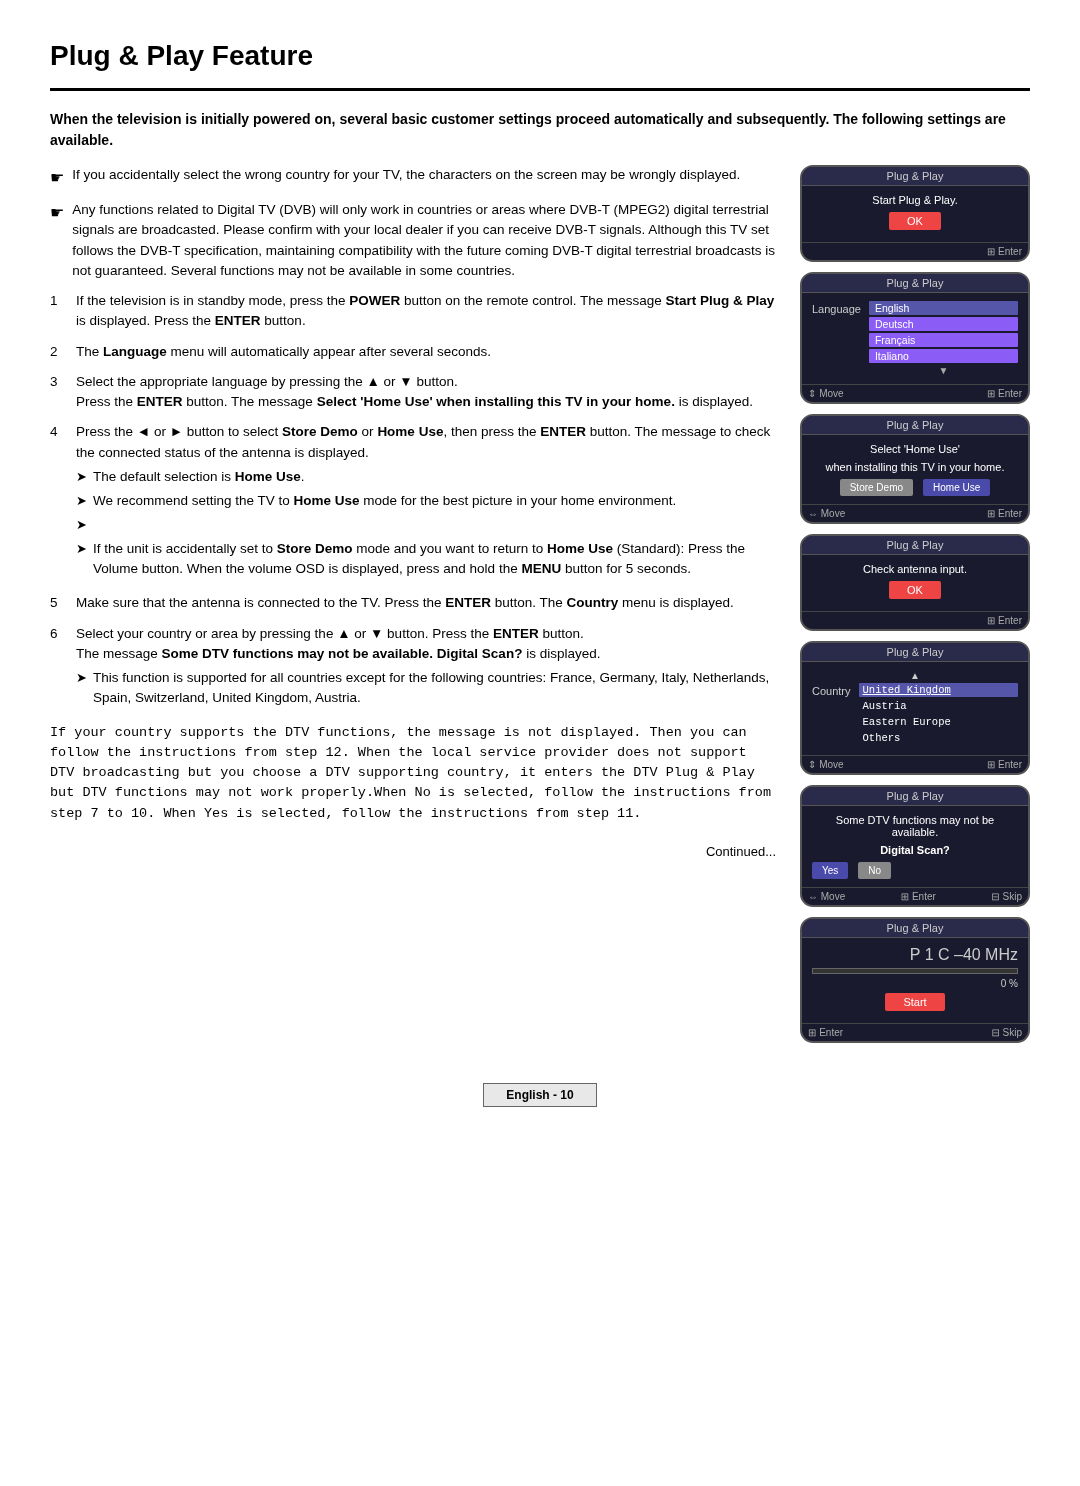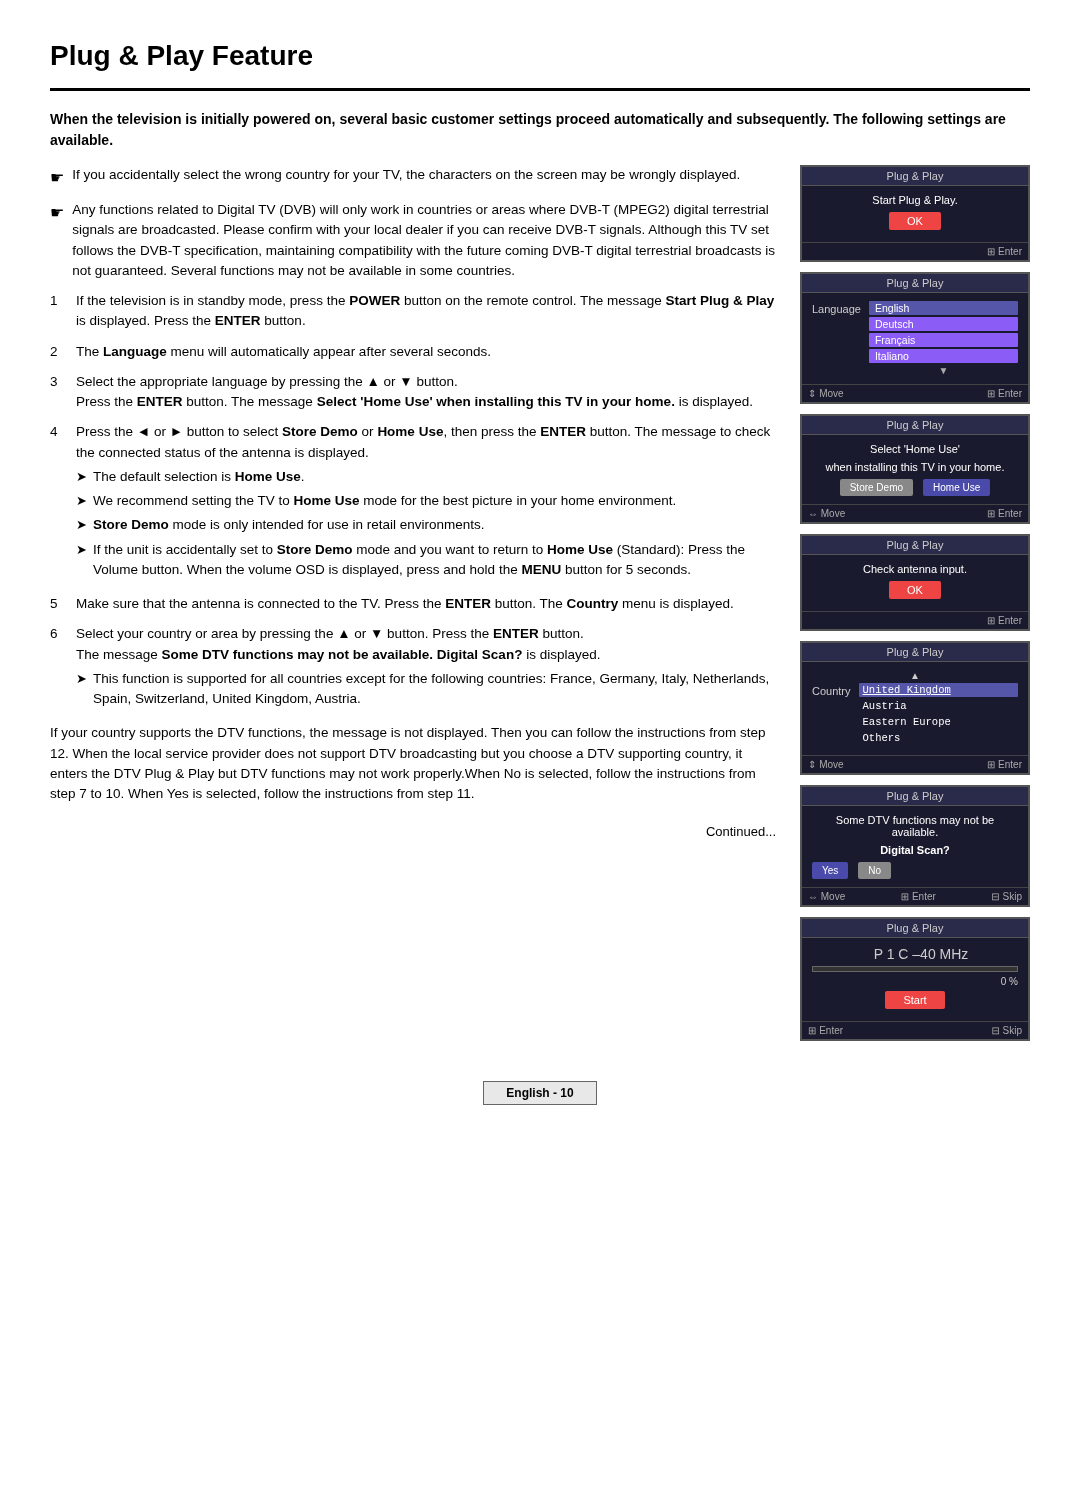--- a/index.html
+++ b/index.html
@@ -101,27 +101,28 @@
 
     .arrow-bullet {
       flex-shrink: 0;
       font-size: 13px;
     }
 
     .plain-para {
       font-size: 13.5px;
       line-height: 1.5;
       margin-bottom: 10px;
+      font-family: Liberation Mono, monospace;
     }
 
     
     .tv-box {
       background: #1a1a2e;
       border: 2px solid #555;
-      border-radius: 0;
+      border-radius: 13px;
       color: #fff;
       font-size: 11px;
       padding: 0;
       overflow: hidden;
     }
 
     .tv-title-bar {
       background: #2a2a4a;
       text-align: center;
       padding: 3px 6px;
@@ -282,22 +283,22 @@
     }
 
     .tv-progress-inner {
       background: #5555aa;
       height: 100%;
       width: 0%;
     }
 
     .tv-scan-info {
       display: flex;
-      justify-content: center;
-      font-size: 14px;
+      justify-content: flex-end;
+      font-size: 16px;
       color: #ccc;
       margin-bottom: 4px;
       margin-left: 12px;
     }
 
     .footer-bar {
       text-align: center;
       margin-top: 30px;
       padding-top: 10px;
     }
@@ -372,21 +373,20 @@
             <li>
               <span class="arrow-bullet">➤</span>
               <span>The default selection is <b>Home Use</b>.</span>
             </li>
             <li>
               <span class="arrow-bullet">➤</span>
               <span>We recommend setting the TV to <b>Home Use</b> mode for the best picture in your home environment.</span>
             </li>
             <li>
               <span class="arrow-bullet">➤</span>
-              <span><b>Store Demo</b> mode is only intended for use in retail environments.</span>
             </li>
             <li>
               <span class="arrow-bullet">➤</span>
               <span>If the unit is accidentally set to <b>Store Demo</b> mode and you want to return to <b>Home Use</b> (Standard): Press the Volume button. When the volume OSD is displayed, press and hold the <b>MENU</b> button for 5 seconds.</span>
             </li>
           </ul>
         </div>
       </li>
       <li>
         <span class="num">5</span>

